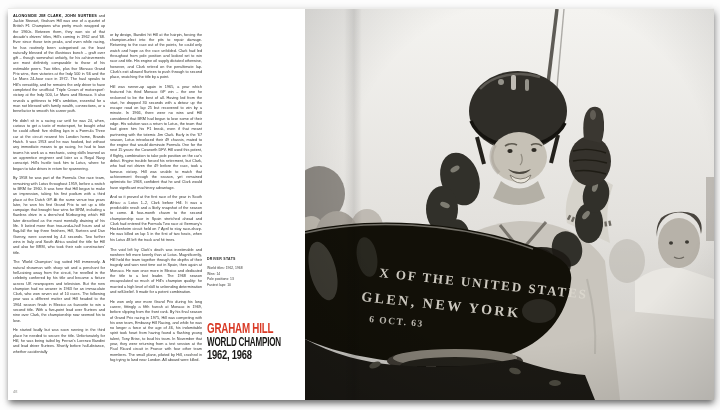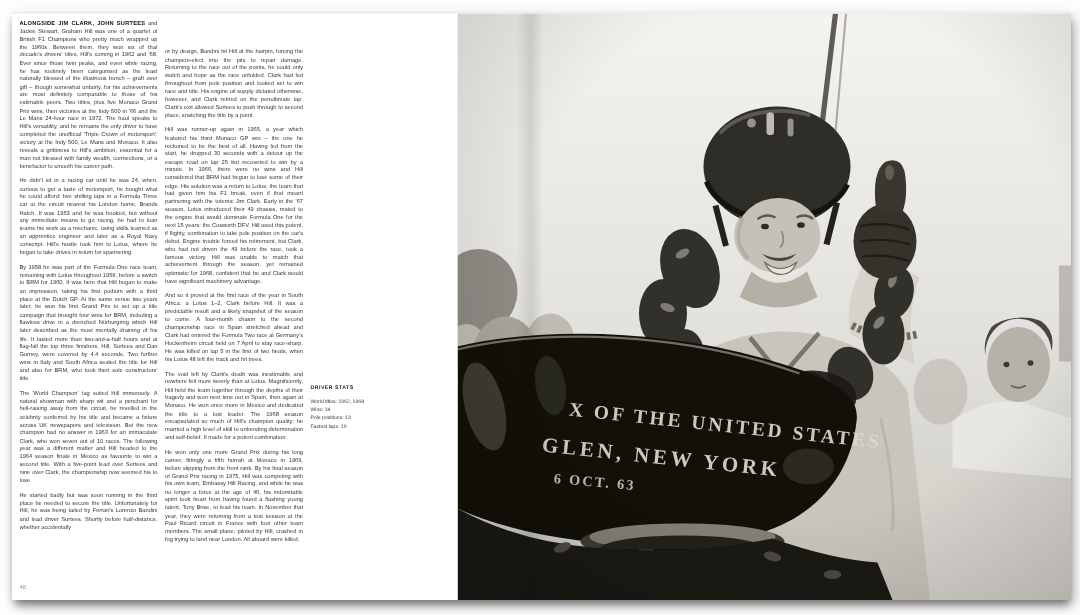--- a/index.html
+++ b/index.html
@@ -66,20 +66,25 @@
     <div class="stats">
       <div class="stats-inner">
         <div class="stats-head">DRIVER STATS</div>
         <div class="stats-line">World titles: 1962, 1968</div>
         <div class="stats-line">Wins: 14</div>
         <div class="stats-line">Pole positions: 13</div>
         <div class="stats-line">Fastest laps: 10</div>
       </div>
     </div>
 
+    <div class="titleblock">
+      <div class="t-line t1">GRAHAM HILL</div>
+      <div class="t-line t2">WORLD CHAMPION</div>
+      <div class="t-line t3">1962, 1968</div>
+    </div>
 
     <div class="pagenum">48</div>
 
     <div class="photo">
       <svg width="409" height="391" viewBox="0 0 409 391" xmlns="http://www.w3.org/2000/svg">
         <defs>
           <linearGradient id="sky" x1="0" y1="0" x2="0" y2="1">
             <stop offset="0" stop-color="#f4f3f0"></stop>
               <stop offset=".55" stop-color="#e3e1dd"></stop>
             <stop offset="1" stop-color="#cbc9c4"></stop>

